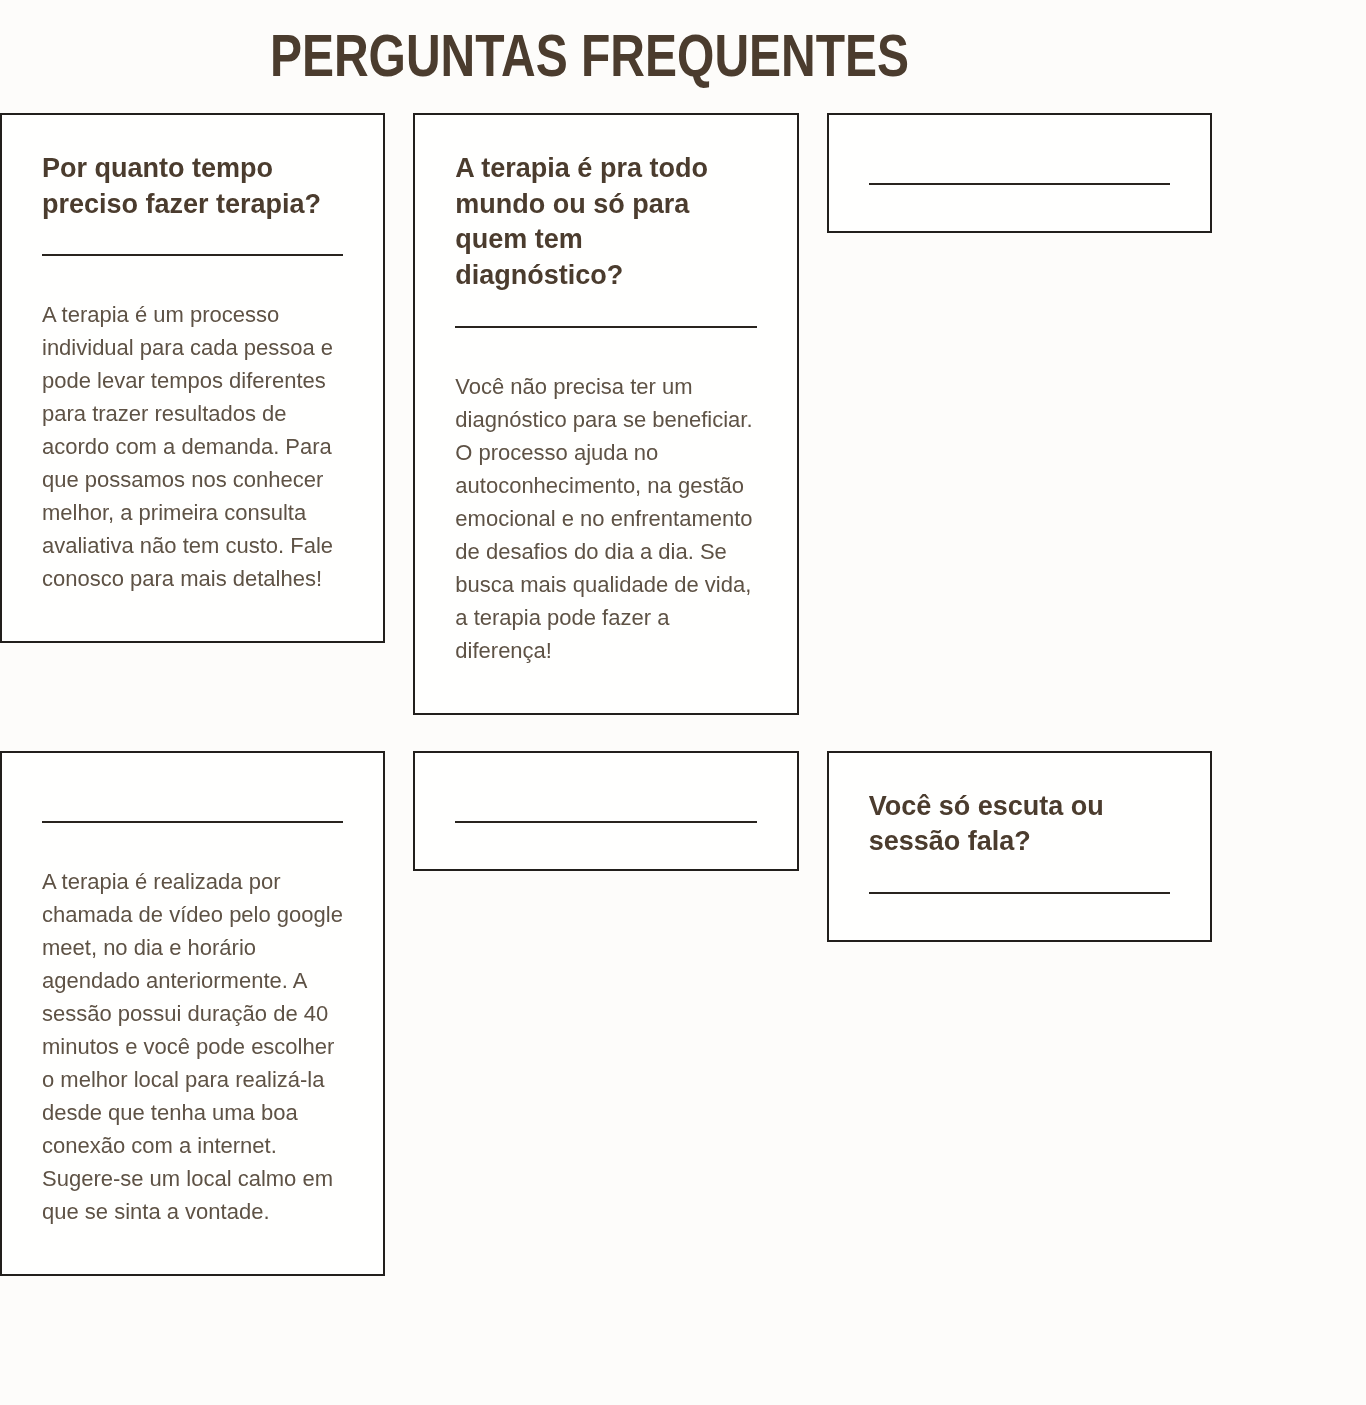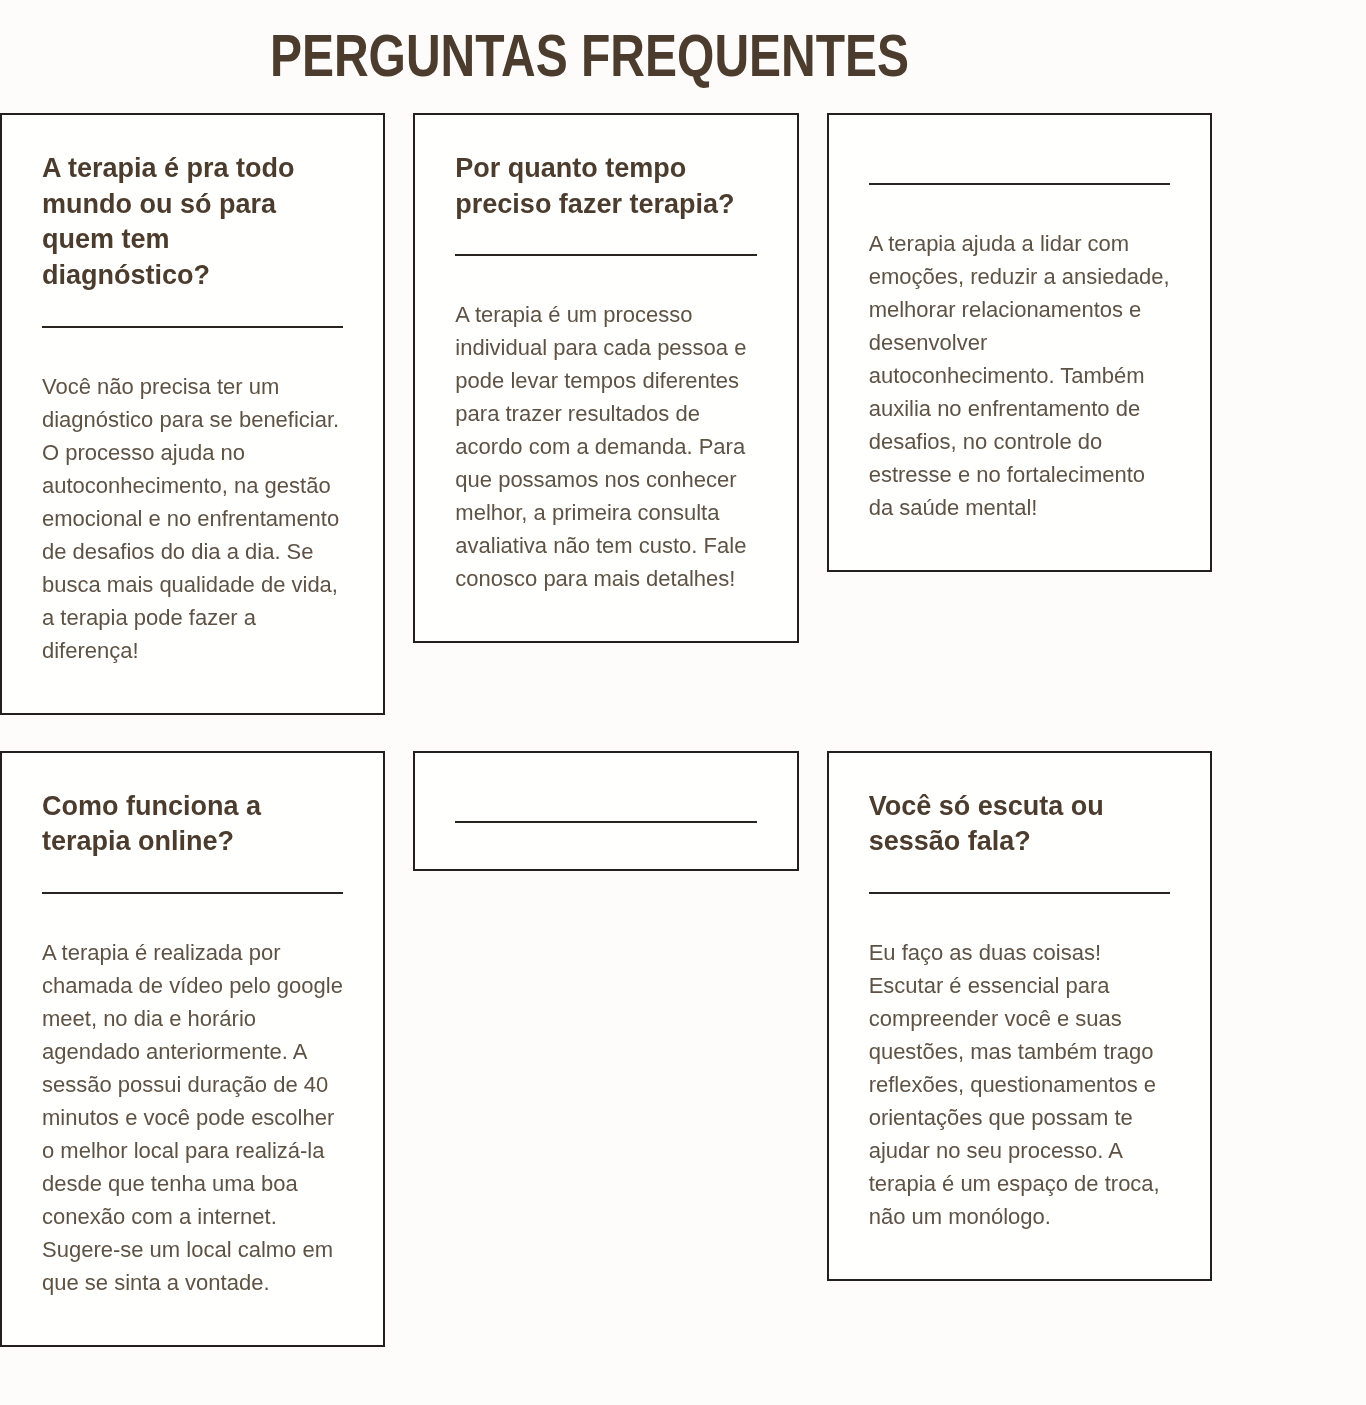--- a/index.html
+++ b/index.html
@@ -71,46 +71,43 @@
 </head>
 <body>
 
 <div class="page">
 
   <h1 class="page-title">PERGUNTAS FREQUENTES</h1>
 
   <div class="faq-grid">
 
     <section class="faq-card">
+      <h2 class="faq-question">Por quanto tempo preciso fazer terapia?</h2>
+      <hr class="card-divider">
+      <p class="faq-answer">A terapia é um processo individual para cada pessoa e pode levar tempos diferentes para trazer resultados de acordo com a demanda. Para que possamos nos conhecer melhor, a primeira consulta avaliativa não tem custo. Fale conosco para mais detalhes!</p>
+    </section>
+
+    <section class="faq-card">
       <h2 class="faq-question">A terapia é pra todo mundo ou só para quem tem diagnóstico?</h2>
       <hr class="card-divider">
       <p class="faq-answer">Você não precisa ter um diagnóstico para se beneficiar. O processo ajuda no autoconhecimento, na gestão emocional e no enfrentamento de desafios do dia a dia. Se busca mais qualidade de vida, a terapia pode fazer a diferença!</p>
     </section>
 
     <section class="faq-card">
-      <h2 class="faq-question">Por quanto tempo preciso fazer terapia?</h2>
       <hr class="card-divider">
-      <p class="faq-answer">A terapia é um processo individual para cada pessoa e pode levar tempos diferentes para trazer resultados de acordo com a demanda. Para que possamos nos conhecer melhor, a primeira consulta avaliativa não tem custo. Fale conosco para mais detalhes!</p>
     </section>
 
     <section class="faq-card">
-      <hr class="card-divider">
-      <p class="faq-answer">A terapia ajuda a lidar com emoções, reduzir a ansiedade, melhorar relacionamentos e desenvolver autoconhecimento. Também auxilia no enfrentamento de desafios, no controle do estresse e no fortalecimento da saúde mental!</p>
-    </section>
-
-    <section class="faq-card">
-      <h2 class="faq-question">Como funciona a terapia online?</h2>
       <hr class="card-divider">
       <p class="faq-answer">A terapia é realizada por chamada de vídeo pelo google meet, no dia e horário agendado anteriormente. A sessão possui duração de 40 minutos e você pode escolher o melhor local para realizá-la desde que tenha uma boa conexão com a internet. Sugere-se um local calmo em que se sinta a vontade.</p>
     </section>
 
     <section class="faq-card">
       <hr class="card-divider">
     </section>
 
     <section class="faq-card">
       <h2 class="faq-question">Você só escuta ou sessão fala?</h2>
       <hr class="card-divider">
-      <p class="faq-answer">Eu faço as duas coisas! Escutar é essencial para compreender você e suas questões, mas também trago reflexões, questionamentos e orientações que possam te ajudar no seu processo. A terapia é um espaço de troca, não um monólogo.</p>
     </section>
 
   </div>
 </div>
 
 </body></html>

